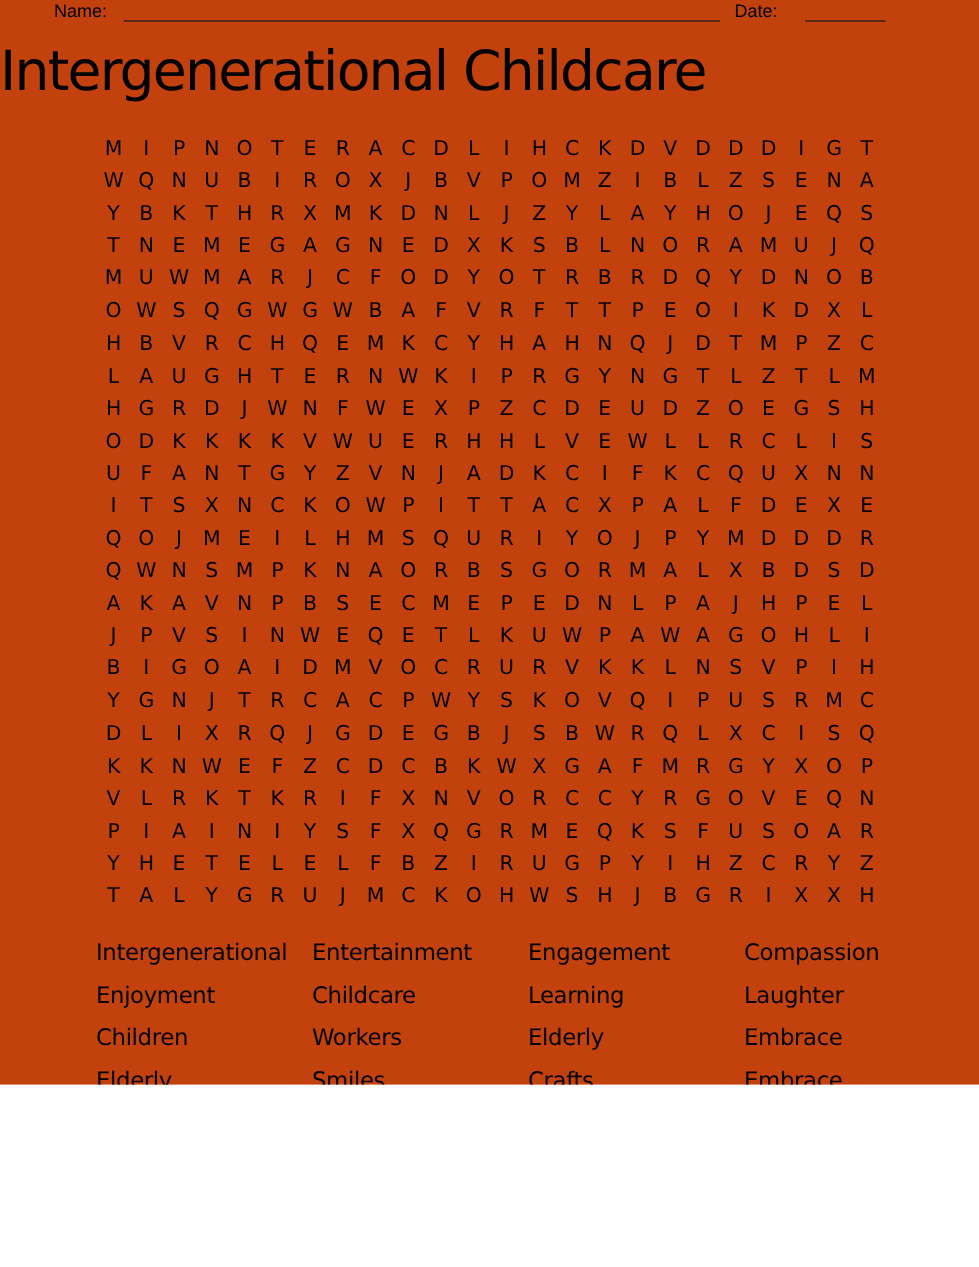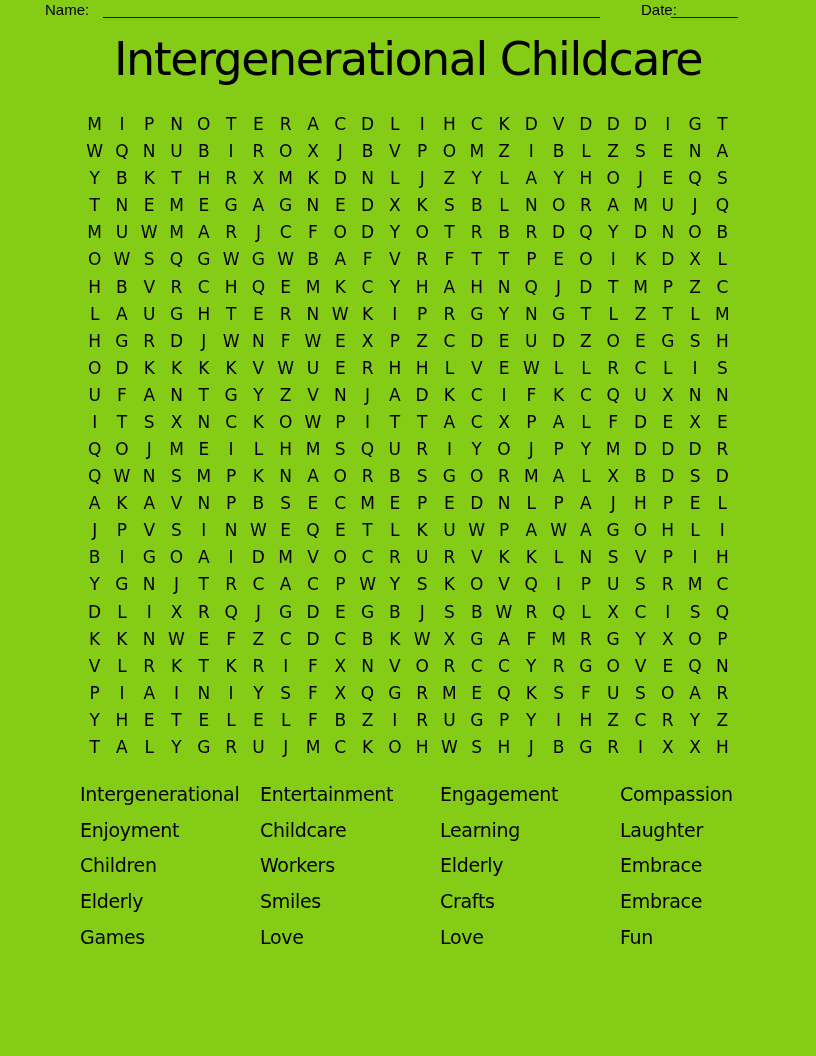--- a/index.html
+++ b/index.html
@@ -3,53 +3,53 @@
 <meta charset="utf-8">
 <style>
   html, body {
     margin: 0;
     padding: 0;
     background: #ffffff;
   }
   #page {
     position: relative;
     width: 816px;
-    height: 1056px;
-    background: #84cc16;
+    height: 904px;
+    background: #c2410c;
     color: #000000;
     font-family: "DejaVu Sans", sans-serif;
     overflow: hidden;
   }
   
   .hdr-label {
     position: absolute;
     top: 1px;
     font-family: "Liberation Sans", sans-serif;
     font-size: 15px;
     color: #000000;
     white-space: nowrap;
   }
   #name-label { left: 45px; }
-  #date-label { left: 641px; }
+  #date-label { left: 612px; }
   .hdr-line {
     position: absolute;
     top: 17px;
     height: 0;
     border-bottom: 1.5px solid #1a1a1a;
   }
   #name-line { left: 103px; width: 497px; }
   #date-line { left: 671px; width: 67px; }
 
   
   #title {
     position: absolute;
     left: 0;
     top: 32px;
     width: 816px;
-    text-align: center;
+    text-align: left;
     font-family: "DejaVu Sans", sans-serif;
     font-size: 46px;
     font-weight: 400;
     letter-spacing: -1.5px;
     color: #000000;
     white-space: nowrap;
   }
 
   
   #grid {

